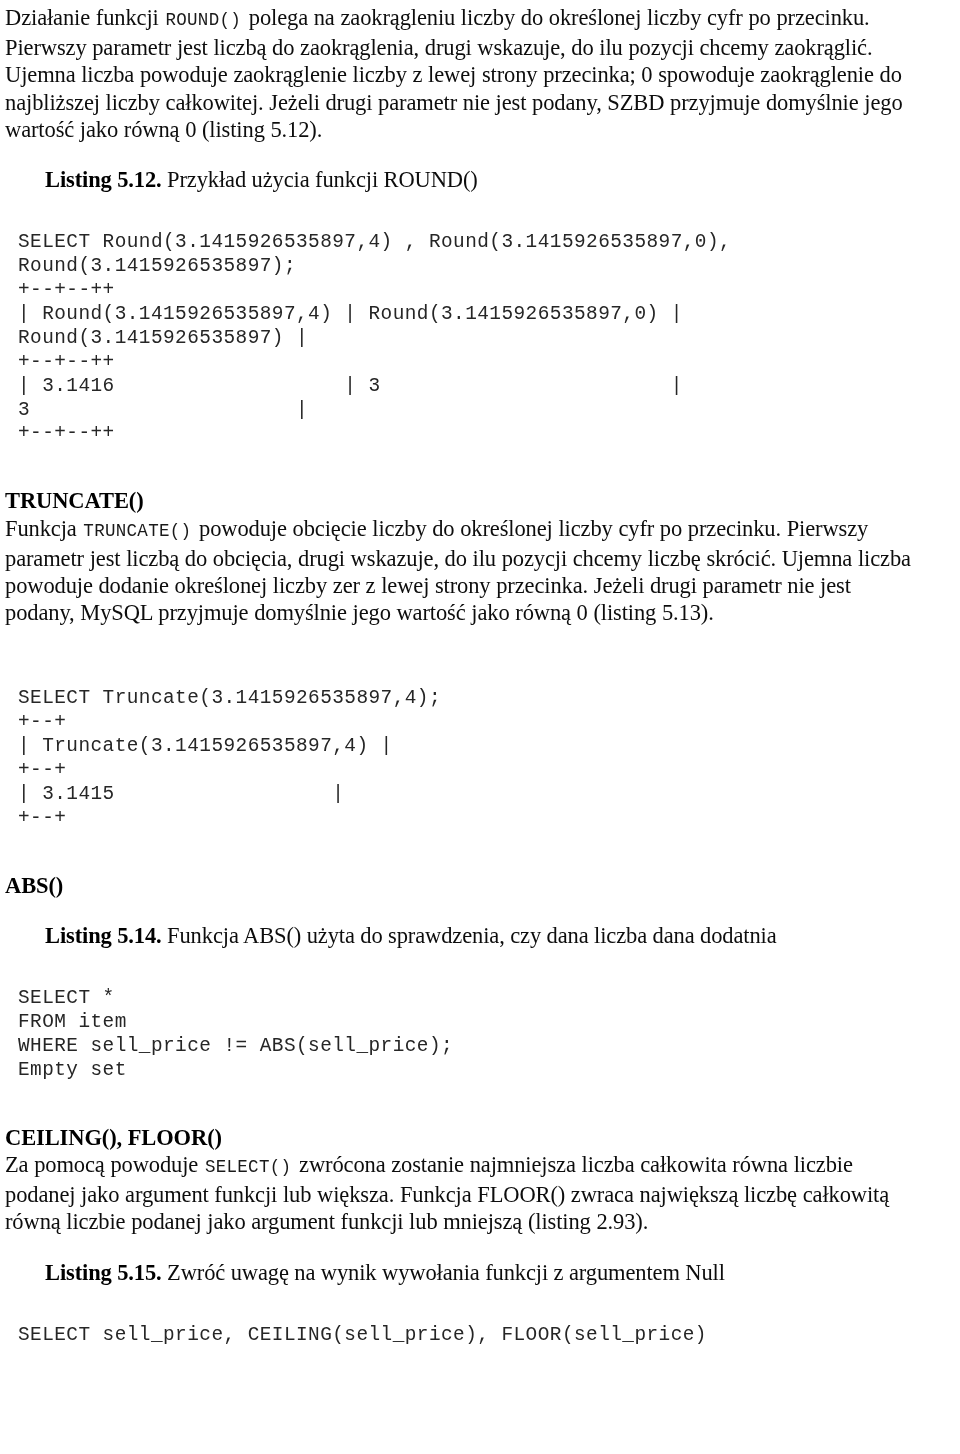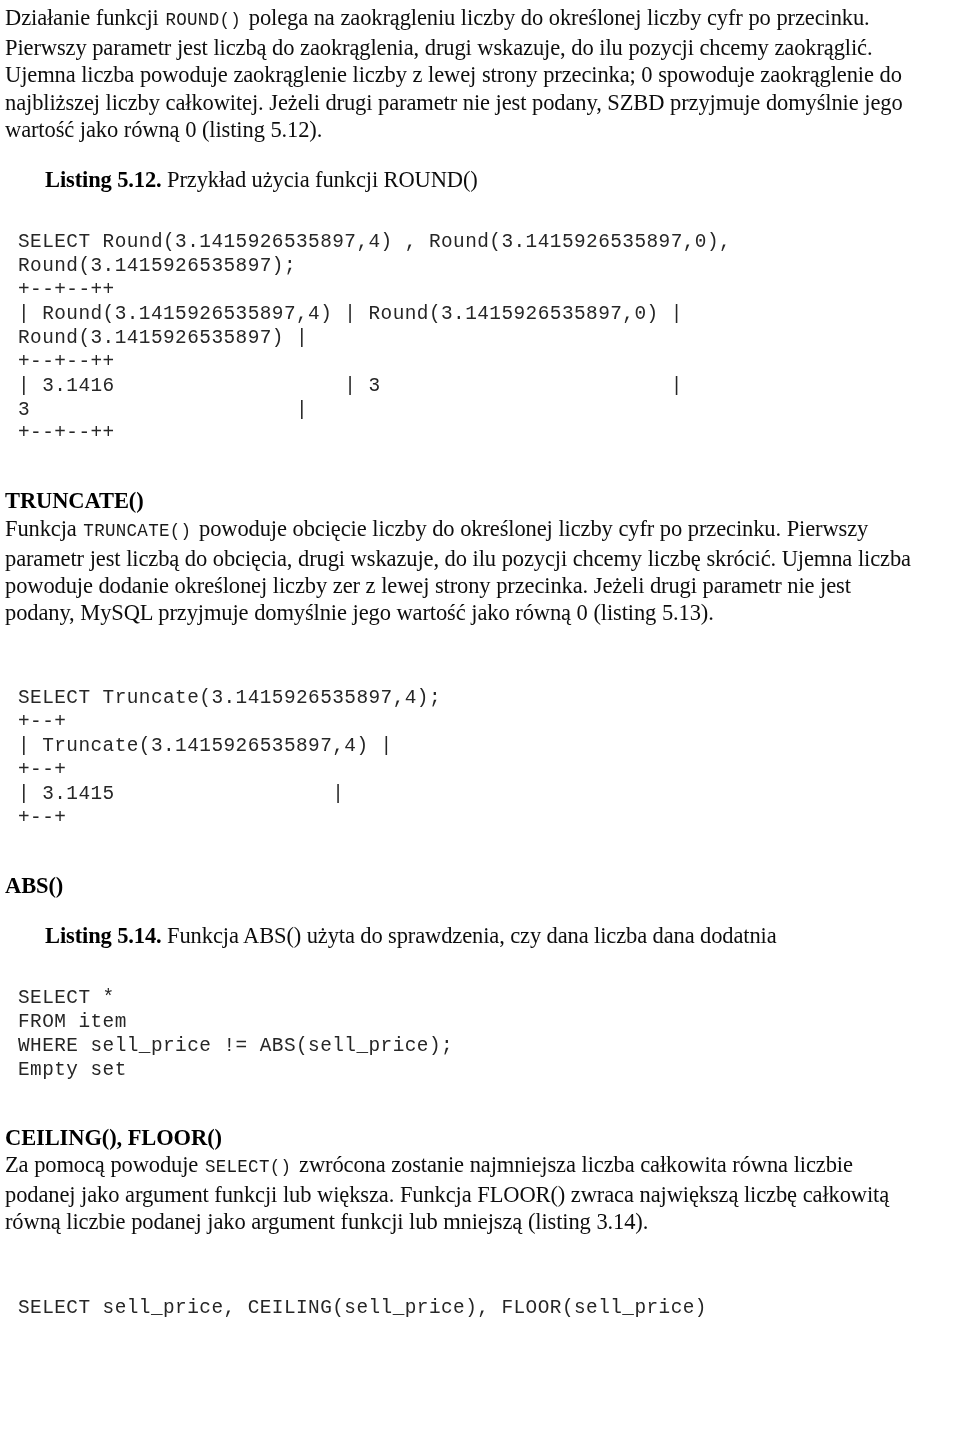--- a/index.html
+++ b/index.html
@@ -136,23 +136,24 @@
     <div class="sp-code-before"></div>
 
     <pre class="code">SELECT *
 FROM item
 WHERE sell_price != ABS(sell_price);
 Empty set</pre>
 
     <div class="sp-after-code"></div>
 
     <h2 class="section-head">CEILING(), FLOOR()</h2>
-    <p class="para"><span>Za pomocą powoduje </span><code class="inline">SELECT()</code><span> zwrócona zostanie najmniejsza liczba całkowita równa liczbie podanej jako argument funkcji lub większa. Funkcja FLOOR() zwraca największą liczbę całkowitą równą liczbie podanej jako argument funkcji lub mniejszą (listing 3.14).</span></p>
+    <p class="para"><span>Za pomocą powoduje </span><code class="inline">SELECT()</code><span> zwrócona zostanie najmniejsza liczba całkowita równa liczbie podanej jako argument funkcji lub większa. Funkcja FLOOR() zwraca największą liczbę całkowitą równą liczbie podanej jako argument funkcji lub mniejszą (listing 2.93).</span></p>
 
     <div class="sp-listing-before"></div>
 
+    <p class="listing-caption"><span class="lc-label">Listing 5.15.</span><span> Zwróć uwagę na wynik wywołania funkcji z argumentem Null</span></p>
 
     <div class="sp-code-before"></div>
 
     <pre class="code">SELECT sell_price, CEILING(sell_price), FLOOR(sell_price)</pre>
 
   </div>
 </div>
 
 </body></html>

